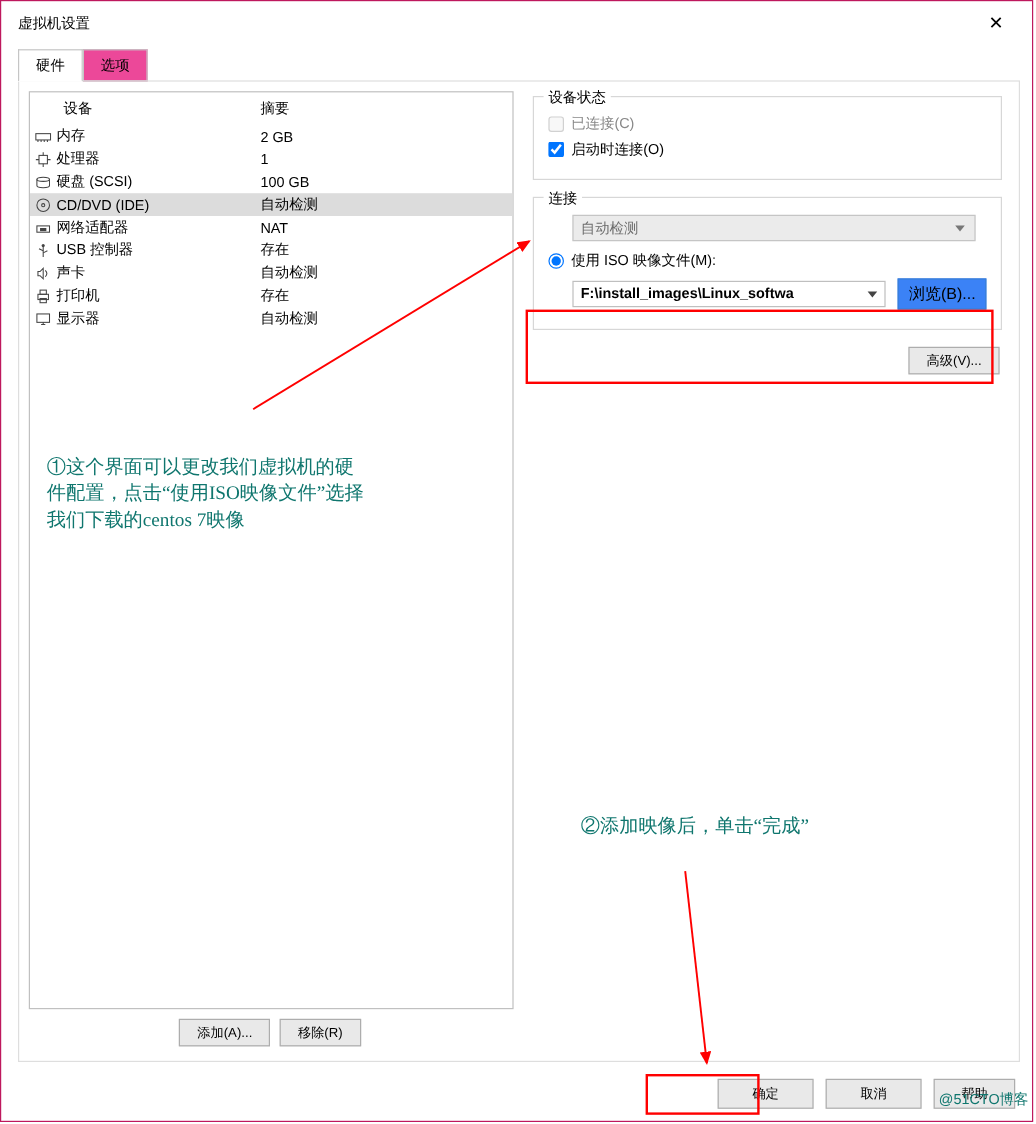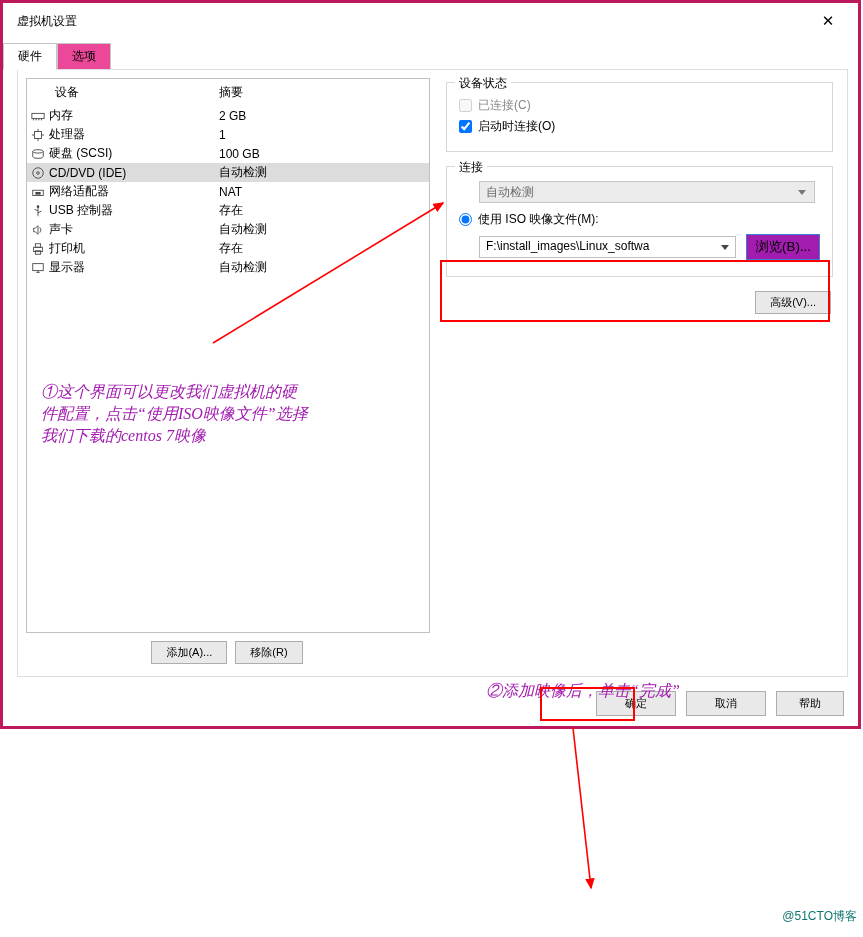--- a/index.html
+++ b/index.html
@@ -1,57 +1,57 @@
 <!DOCTYPE html>
 <html><head>
 <meta charset="utf-8">
 <style>
 * { box-sizing: border-box; margin: 0; padding: 0; font-family: "Microsoft YaHei", "Segoe UI", Tahoma, sans-serif; }
 body { background: #fff; font-size: 12px; color: #000; width: 863px; height: 937px; position: relative; overflow: hidden; }
 
-.window { border: 3px solid #be185d; width: 861px; height: 729px; position: relative; display: flex; flex-direction: column; }
+.window { border: 1px solid #be185d; width: 861px; height: 935px; position: relative; display: flex; flex-direction: column; }
 .titlebar { display: flex; align-items: center; justify-content: space-between; height: 36px; padding: 0 10px 0 14px; }
 .titlebar .title { font-size: 12px; }
 .titlebar .close { width: 40px; height: 30px; display: flex; align-items: center; justify-content: center; font-size: 15px; cursor: pointer; }
 
-.tabs { display: flex; margin: 4px 0 0 0; }
+.tabs { display: flex; margin: 4px 0 0 14px; }
 .tab { border: 1px solid #c5c5c5; padding: 4px 14px; background: #fff; position: relative; cursor: pointer; }
 .tab.active { border-bottom: 1px solid #fff; z-index: 2; }
 .tab:not(.active) { background: #ec4899; }
 
 .content { flex: 1; border: 1px solid #dedede; margin: -1px 10px 6px 14px; padding: 8px; display: flex; gap: 10px; position: relative; }
 
 .left-col { width: 404px; display: flex; flex-direction: column; }
 .hw-list { border: 1px solid #c0c0c0; flex: 1; overflow: hidden; }
 .hw-header, .hw-row { display: flex; }
 .hw-header { font-weight: normal; padding: 4px 0; }
 .hw-col-icon { width: 22px; display: flex; align-items: center; justify-content: center; }
 .hw-col-dev { width: 170px; display: flex; align-items: center; padding: 1px 0; }
 .hw-col-sum { flex: 1; display: flex; align-items: center; padding: 1px 0; }
 .hw-header .hw-col-dev { padding-left: 6px; }
 .hw-row.selected { background: #dcdcdc; }
 .hw-icon { display: inline-flex; width: 14px; height: 14px; }
 
-.annotation { color: #a21caf; font-family: SimSun, serif; font-size: 16px; line-height: 22px; position: absolute; font-style: italic; }
+.annotation { color: #0f766e; font-family: SimSun, serif; font-size: 16px; line-height: 22px; position: absolute; }
 .ann1 { top: 302px; left: 14px; width: 270px; }
 
 .left-buttons { display: flex; justify-content: center; gap: 8px; padding: 8px 2px 4px 0; }
 .btn { background: #e9e9e9; border: 1px solid #adadad; padding: 3px 14px; cursor: pointer; font-size: 11px; }
 
 .right-col { flex: 1; position: relative; }
 .fieldset { border: 1px solid #d7d7d7; margin: 4px 6px 14px 6px; padding: 10px 12px 12px 12px; position: relative; }
 .fieldset .legend { position: absolute; top: -8px; left: 8px; background: #fff; padding: 0 4px; font-size: 12px; }
 .check-row, .radio-row { display: flex; align-items: center; gap: 6px; margin: 4px 0; }
 .disabled { color: #888; }
 .dropdown { width: 336px; height: 22px; border: 1px solid #c5c5c5; background: #ebebeb; color: #6d6d6d; padding: 2px 6px; margin: 4px 0 8px 20px; position: relative; }
 .dropdown::after { content: ""; position: absolute; right: 8px; top: 8px; border-left: 4px solid transparent; border-right: 4px solid transparent; border-top: 5px solid #777; }
 .iso-row { display: flex; align-items: center; gap: 10px; margin: 6px 0 0 20px; }
-.iso-path { flex: 1; height: 22px; border: 1px solid #bfbfbf; padding: 2px 6px; background: #fff; position: relative; }
+.iso-path { flex: 1; height: 22px; border: 1px solid #bfbfbf; padding: 2px 6px; background: #fff; position: relative; font-weight: bold; }
 .iso-path::after { content: ""; position: absolute; right: 6px; top: 8px; border-left: 4px solid transparent; border-right: 4px solid transparent; border-top: 5px solid #444; }
-.browse-btn { border: 1px solid #3a7fd6; background: #a21caf; padding: 3px 8px; cursor: pointer; }
+.browse-btn { border: 1px solid #3a7fd6; background: #3b82f6; padding: 3px 8px; cursor: pointer; }
 .red-box { position: absolute; border: 2px solid #f00; pointer-events: none; }
 .red-iso { top: 182px; left: 0px; width: 390px; height: 62px; }
 
 .adv-row { display: flex; justify-content: flex-end; padding: 0 8px; }
 
 .bottombar { display: flex; justify-content: flex-end; gap: 10px; padding: 8px 14px 10px 0; }
 .ok-red-box { position: absolute; border: 2px solid #f00; width: 95px; height: 34px; bottom: 5px; left: 537px; pointer-events: none; }
 
 .ann2 { top: 602px; left: 46px; width: 200px; }
 

